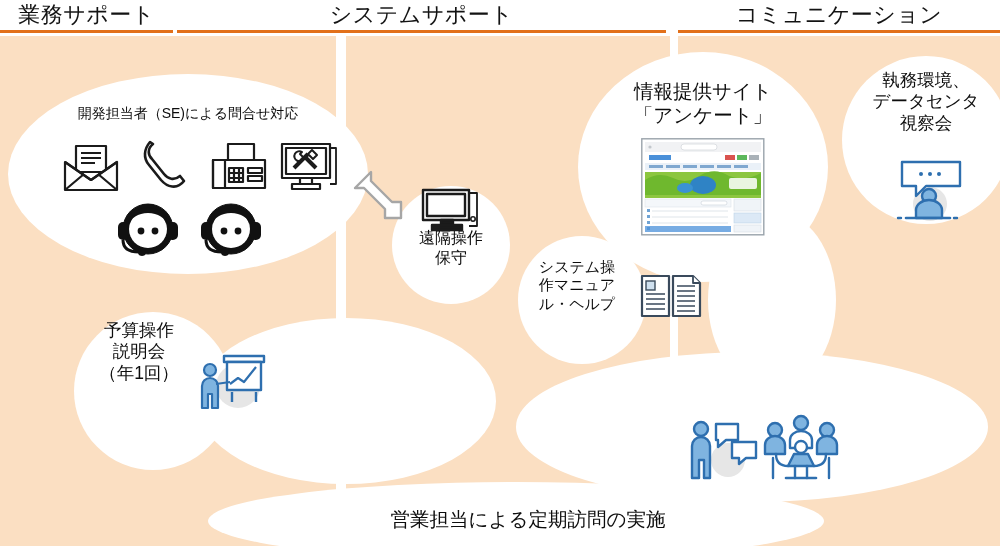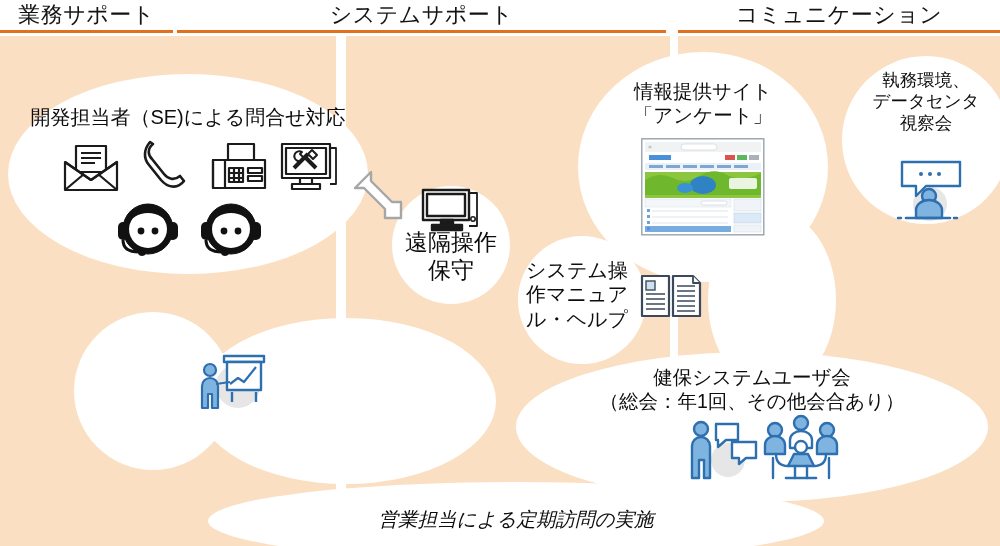--- a/index.html
+++ b/index.html
@@ -54,25 +54,25 @@
   .blob-label{
     position:absolute;
     text-align:center;
     color:#0d0d0d;
     white-space:pre-line;
     line-height:1.22;
   }
   .ico{position:absolute;}
 
   
-  .t22{font-size:20px;}
+  .t22{font-size:14px;}
   .t20{font-size:19.5px;}
-  .t19{font-size:23px;}
+  .t19{font-size:16px;}
   .t18{font-size:17.5px;}
-  .t17{font-size:20px;}
+  .t17{font-size:15px;}
 
   svg{display:block;overflow:visible;}
 </style>
 </head>
 <body>
 
 <div id="stage">
 
   <div class="col-head" style="left:0;width:173px;">
     <span>業務サポート</span>
@@ -109,38 +109,39 @@
 
   <div class="blob" style="left:516px;top:352px;width:472px;height:150px;"></div>
 
   <div class="blob" style="left:208px;top:482px;width:616px;height:78px;"></div>
 
   <div class="blob-label t22" style="left:8px;top:105px;width:360px;">開発担当者（SE)による問合せ対応</div>
 
   <div class="blob-label t19" style="left:392px;top:228px;width:118px;">遠隔操作
 保守</div>
 
+  <div class="blob-label t18" style="left:74px;top:320px;width:130px;">予算操作
+説明会
+（年1回）</div>
 
 
   <div class="blob-label t17" style="left:522px;top:258px;width:110px;">システム操
 作マニュア
 ル・ヘルプ</div>
 
   <div class="blob-label t20" style="left:578px;top:80px;width:250px;">情報提供サイト
 「アンケート」</div>
 
   <div class="blob-label t18" style="left:842px;top:70px;width:168px;">執務環境、
 データセンタ
 視察会</div>
 
 
-  <div class="blob-label t20" style="left:516px;top:366px;width:472px;">健保システムユーザ会
-（総会：年1回、その他会合あり）</div>
-
-  <div class="blob-label t20" style="left:208px;top:508px;width:616px;font-style:italic;">営業担当による定期訪問の実施</div>
+
+  <div class="blob-label t20" style="left:220px;top:508px;width:616px;">営業担当による定期訪問の実施</div>
 
   <div class="ico" style="left:62px;top:142px;">
     <svg width="58" height="52" viewBox="0 0 58 52">
       <g fill="none" stroke="#1B1B1B" stroke-width="2.2" stroke-linejoin="round">
         <path d="M14 4 h30 v26 h-30 z" fill="#fff"></path>
         <path d="M19 11 h20 M19 16 h20 M19 21 h14" stroke-width="1.8"></path>
         <path d="M3 20 L29 38 L55 20 L55 48 H3 Z" fill="#fff"></path>
         <path d="M3 20 L29 38 L55 20"></path>
         <path d="M3 48 L22 32 M55 48 L36 32"></path>
       </g>

